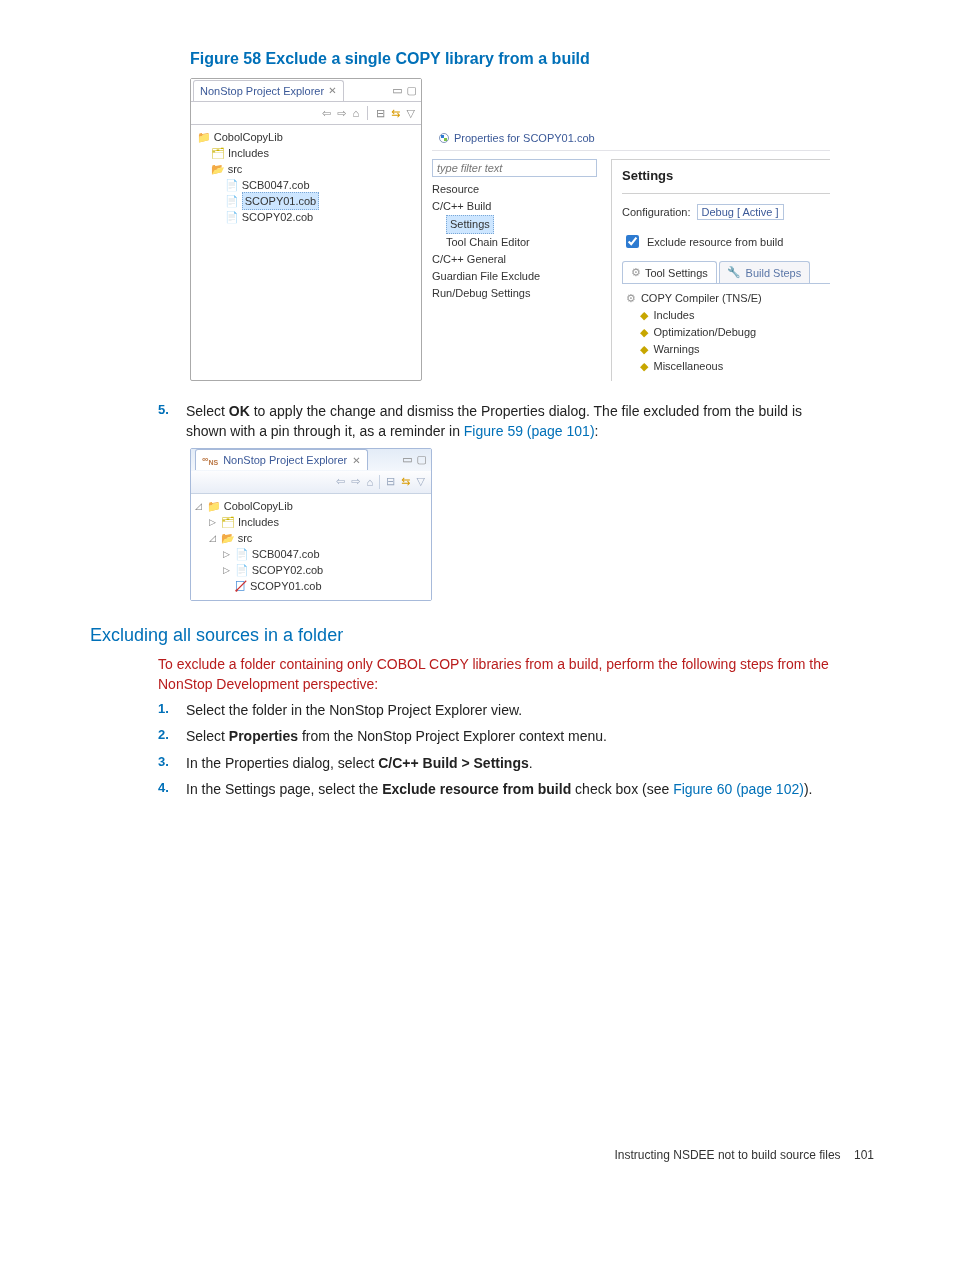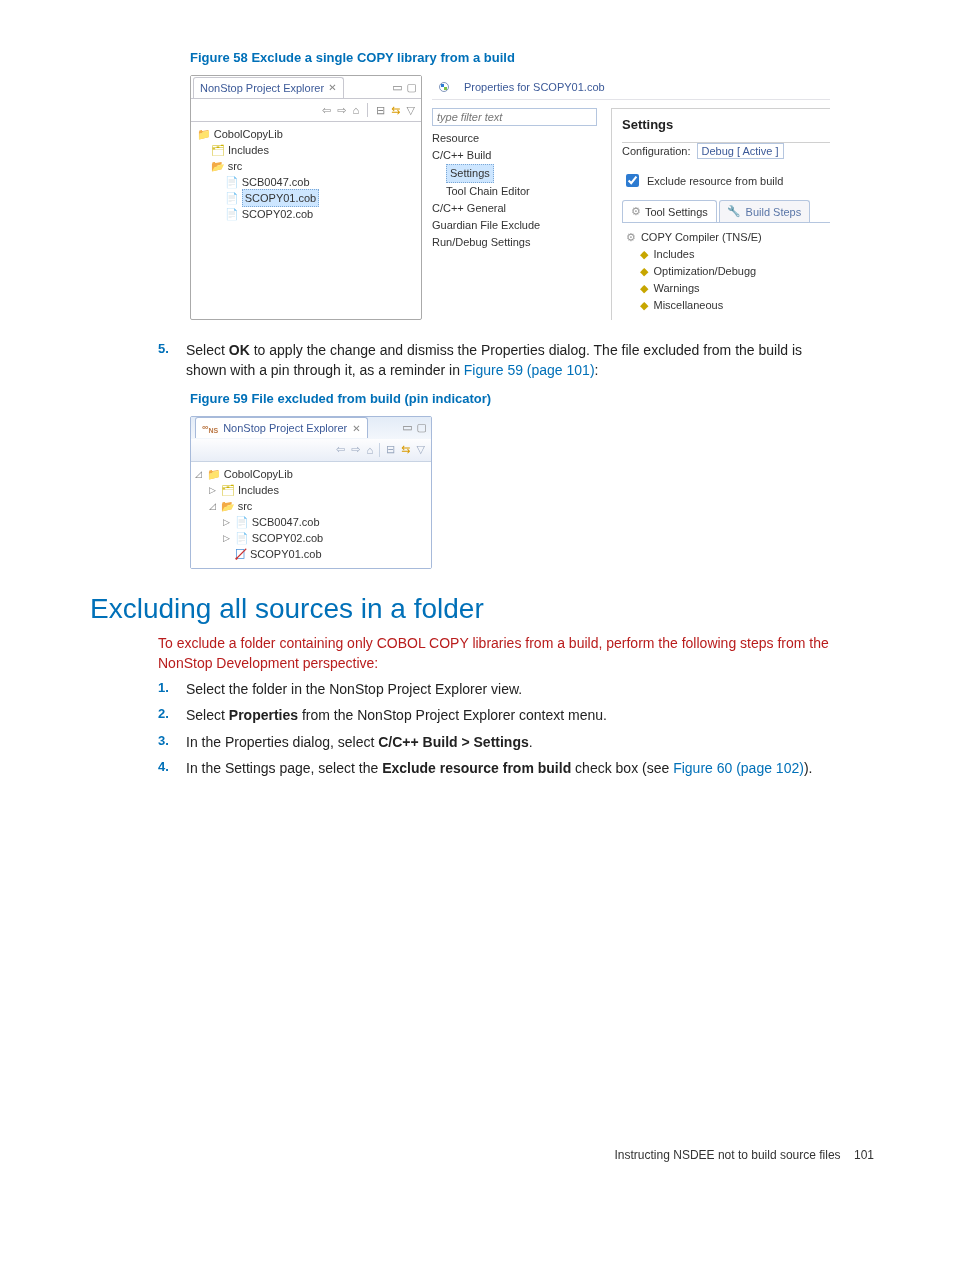--- a/index.html
+++ b/index.html
@@ -13,21 +13,21 @@
   }
   .page {
     padding: 50px 80px 30px 90px;
     position: relative;
     min-height: 1190px;
     box-sizing: border-box;
   }
   .fig-caption {
     color: #0070b8;
     font-weight: bold;
-    font-size: 13px;
+    font-size: 16px;
     margin-left: 100px;
     margin-bottom: 10px;
   }
   .fig58-wrap {
     margin-left: 100px;
     margin-bottom: 20px;
   }
   
   .fig58 {
     display: flex;
@@ -117,22 +117,23 @@
     flex: 1;
     margin-left: 10px;
     position: relative;
   }
   .props-title-bar {
     display: flex;
     align-items: center;
     height: 24px;
     padding-left: 6px;
     border-bottom: 1px solid #e3e3e8;
+    margin-top: 48px;
     margin-bottom: 8px;
-    gap: 14px;
+    gap: 4px;
     color: #3b5998;
   }
   .props-title-bar .props-icon {
     width: 12px; height: 12px;
   }
   .props-body {
     display: flex;
     gap: 14px;
   }
   .props-tree-col {
@@ -175,21 +176,21 @@
     font-weight: bold;
     font-size: 13px;
     color: #222;
     margin-bottom: 10px;
   }
   .settings-inner {
     border: 1px solid #d0d0d0;
     border-right: none;
     border-bottom: none;
     border-left: none;
-    padding-top: 0;
+    padding-top: 10px;
   }
   .config-row {
     display: flex;
     align-items: center;
     gap: 6px;
     margin-bottom: 12px;
   }
   .config-select {
     border: 1px solid #b5c6df;
     padding: 1px 4px;
@@ -333,21 +334,21 @@
     align-items: center;
     gap: 3px;
     color: #333;
   }
   .excfile svg { width:12px; height:12px; }
 
   
   h2.section {
     color: #0070b8;
     font-weight: normal;
-    font-size: 28px;
+    font-size: 18px;
     margin: 18px 0 8px 0;
   }
   .body-para {
     margin-left: 68px;
     margin-right: 30px;
     font-size: 14px;
     line-height: 1.45;
     color: #b91c1c;
     margin-bottom: 6px;
   }
@@ -493,21 +494,20 @@
     </div>
   </div>
 
   <div class="step-row">
     <div class="step-num">5.</div>
     <div class="step-body">
       <span>Select </span><b>OK</b><span> to apply the change and dismiss the Properties dialog. The file excluded from the build is shown with a pin through it, as a reminder in </span><a href="#" class="ref">Figure 59 (page 101)</a><span>:</span>
     </div>
   </div>
 
-  <div class="fig-caption" style="margin-top:10px;">Figure 59 File excluded from build (pin indicator)</div>
 
   <div class="fig59-wrap">
     <div class="fig59">
       <div class="tab-row2">
         <div class="tab2">
           <span style="color:#b74;font-weight:bold;font-size:9px">∞<sub style="font-size:7px">NS</sub></span>
           <span>NonStop Project Explorer</span>
           <span class="tab-close" style="color:#888;font-size:10px">✕</span>
         </div>
         <div class="tab-right2">

